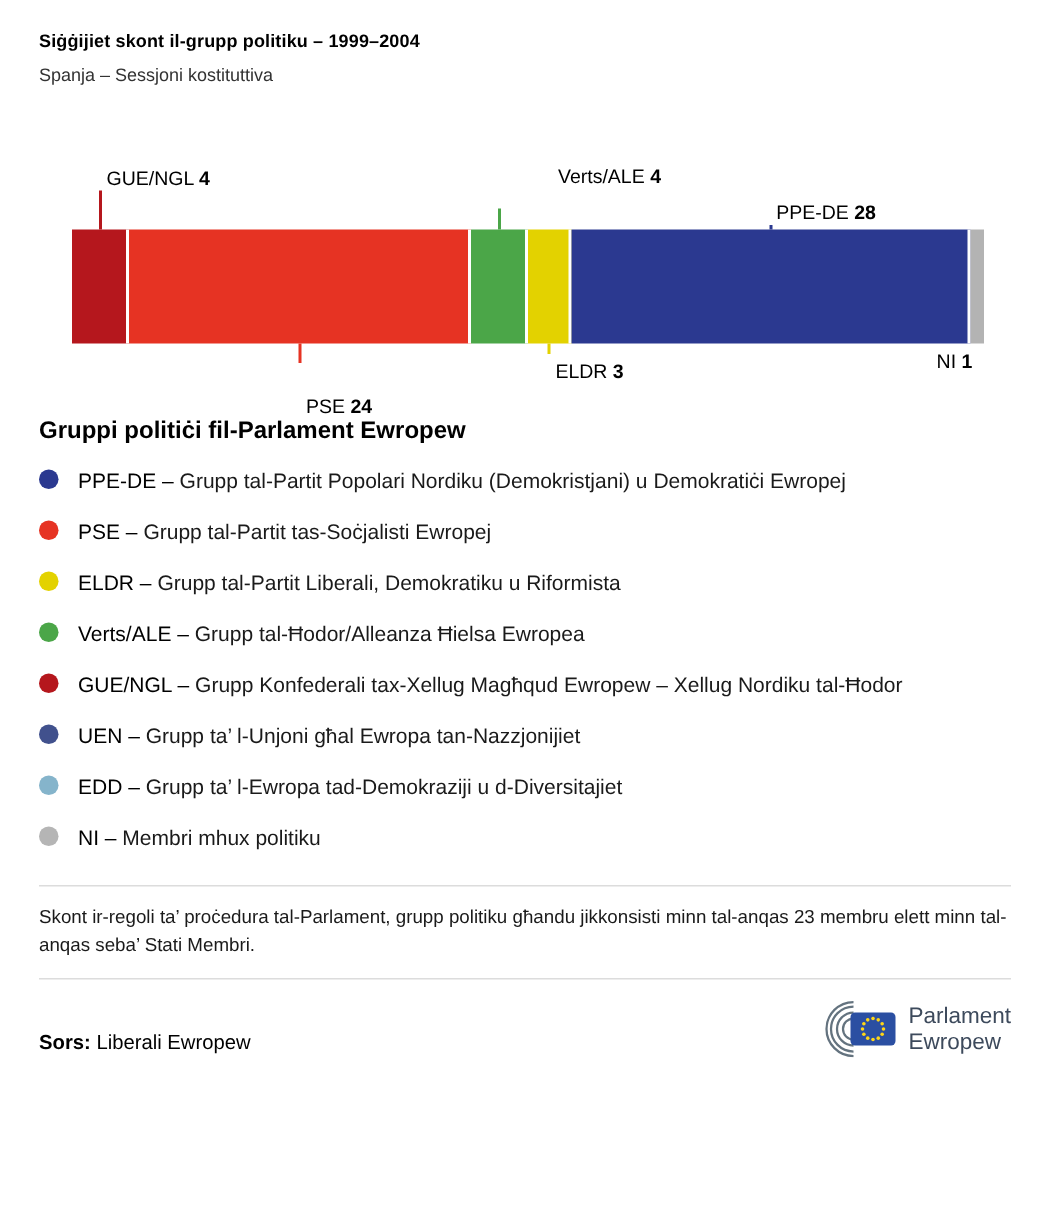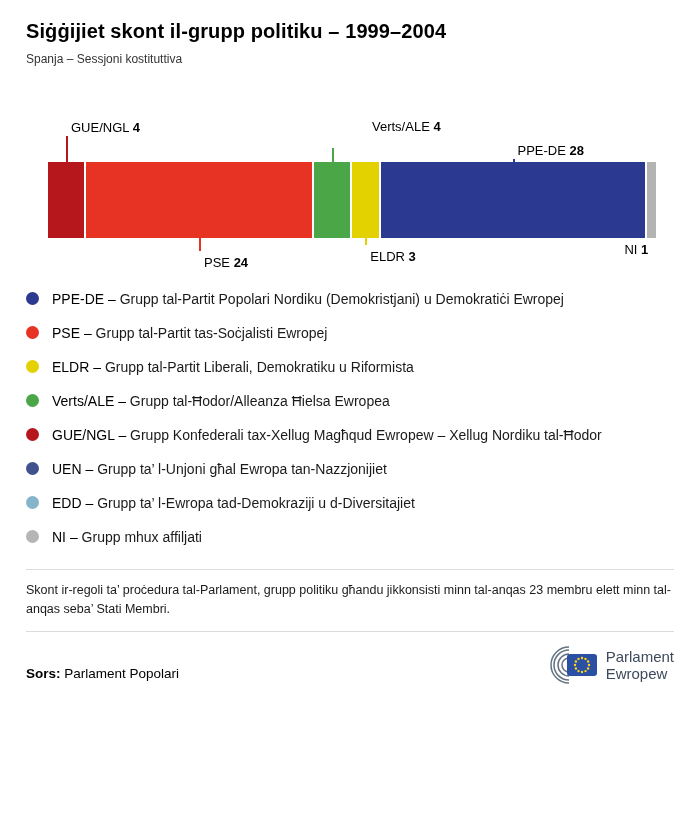--- a/index.html
+++ b/index.html
@@ -5,21 +5,21 @@
   * { box-sizing: border-box; margin: 0; padding: 0; }
   html, body { width: 700px; height: 820px; }
   body {
     background: #ffffff;
     font-family: "Liberation Sans", "DejaVu Sans", sans-serif;
     color: #111;
     overflow: hidden;
   }
   .page { padding: 20px 26px 0 26px; width: 700px; height: 820px; }
 
-  h1.title { font-size: 20px; font-weight: 700; color: #000; letter-spacing: .1px; }
+  h1.title { font-size: 12px; font-weight: 700; color: #000; letter-spacing: .1px; }
   .subtitle { font-size: 12px; color: #333; margin-top: 9px; }
 
   
   .chart { position: relative; height: 158px; margin: 52px 18px 0 22px; }
   .bar { position: absolute; left: 0; right: 0; top: 44px; height: 76px; display: flex; }
   .segment { height: 100%; }
   .segment:not(:last-child) { border-right: 2px solid #fff; }
   .leader { position: absolute; width: 2px; }
   .blabel { position: absolute; font-size: 13px; line-height: 17px; height: 17px; white-space: nowrap; color: #000; }
   .blabel b { font-weight: 700; }
@@ -66,31 +66,32 @@
         <div class="segment" style="width: 37.5%; background: rgb(230, 51, 35);"></div>
         <div class="segment" style="width: 6.25%; background: rgb(75, 166, 72);"></div>
         <div class="segment" style="width: 4.6875%; background: rgb(227, 210, 0);"></div>
         <div class="segment" style="width: 43.75%; background: rgb(43, 57, 144);"></div>
         <div class="segment" style="width: 1.5625%; background: rgb(179, 179, 179);"></div>
       </div>
 
   <div class="leader" style="left: calc(3.125% - 1px); height: 26px; top: 18px; background: rgb(181, 23, 29);"></div>
       <div class="blabel" style="top: 1px; left: calc(3.125% + 4px);"><span>GUE/NGL </span><b>4</b></div>
       <div class="leader" style="left: calc(25% - 1px); height: 13px; top: 120px; background: rgb(230, 51, 35);"></div>
-      <div class="blabel" style="top: 136px; left: calc(25% + 4px);"><span>PSE </span><b>24</b></div>
+      <div class="blabel" style="top: 153px; left: calc(25% + 4px);"><span>PSE </span><b>24</b></div>
       <div class="leader" style="left: calc(46.875% - 1px); height: 14px; top: 30px; background: rgb(75, 166, 72);"></div>
       <div class="blabel" style="top: 0; left: calc(46.875% + 4px); margin-left: 35px;"><span>Verts/ALE </span><b>4</b></div>
       <div class="leader" style="left: calc(52.3438% - 1px); height: 7px; top: 120px; background: rgb(227, 210, 0);"></div>
       <div class="blabel" style="top: 130px; left: calc(52.3438% + 4px);"><span>ELDR </span><b>3</b></div>
       <div class="leader" style="left: calc(76.5625% - 1px); height: 3px; top: 41px; background: rgb(43, 57, 144);"></div>
       <div class="blabel" style="top: 24px; left: calc(76.5625% + 4px);"><span>PPE-DE </span><b>28</b></div>
       <div class="blabel" style="top: 123px; left: calc(99.2188% - 3px); transform: translateX(-100%);"><span>NI </span><b>1</b></div>
     </div>
 
 
+  <h2 class="legend-heading">Gruppi politiċi fil-Parlament Ewropew</h2>
   <div class="legend">
       <div class="legend-row">
         <span class="dot" style="background: rgb(43, 57, 144);"></span>
         <span class="legend-text"><b>PPE-DE – </b><span>Grupp tal-Partit Popolari Nordiku (Demokristjani) u Demokratiċi Ewropej</span></span>
       </div>
       <div class="legend-row">
         <span class="dot" style="background: rgb(230, 51, 35);"></span>
         <span class="legend-text"><b>PSE – </b><span>Grupp tal-Partit tas-Soċjalisti Ewropej</span></span>
       </div>
       <div class="legend-row">
@@ -108,32 +109,32 @@
       <div class="legend-row">
         <span class="dot" style="background: rgb(65, 81, 141);"></span>
         <span class="legend-text"><b>UEN – </b><span>Grupp ta’ l-Unjoni għal Ewropa tan-Nazzjonijiet</span></span>
       </div>
       <div class="legend-row">
         <span class="dot" style="background: rgb(133, 180, 203);"></span>
         <span class="legend-text"><b>EDD – </b><span>Grupp ta’ l-Ewropa tad-Demokraziji u d-Diversitajiet</span></span>
       </div>
       <div class="legend-row">
         <span class="dot" style="background: rgb(181, 181, 181);"></span>
-        <span class="legend-text"><b>NI – </b><span>Grupp mhux affiljati</span></span>
+        <span class="legend-text"><b>NI – </b><span>Membri mhux politiku</span></span>
       </div>
     </div>
 
   <hr class="divider top">
   <p class="footnote">Skont ir-regoli ta’ proċedura tal-Parlament, grupp politiku għandu jikkonsisti minn tal-anqas 23 membru elett minn tal-anqas seba’ Stati Membri.</p>
   <hr class="divider">
 
   <div class="footer">
     <div class="source">
       <b>Sors:</b>
-      <span>Parlament Popolari</span>
+      <span>Liberali Ewropew</span>
     </div>
     <div class="logo">
       <svg width="62" height="38" viewBox="0 0 62 38" aria-hidden="true">
         <g fill="none" stroke="#64737f" stroke-width="1.5">
           <path d="M33 12 A7 7 0 0 0 33 26"></path>
           <path d="M33 8 A11 11 0 0 0 33 30"></path>
           <path d="M33 4 A15 15 0 0 0 33 34"></path>
           <path d="M33 1 A18 18 0 0 0 33 37"></path>
         </g>
         <rect x="31" y="8" width="30" height="22" rx="3" fill="#2b4fa2"></rect>

